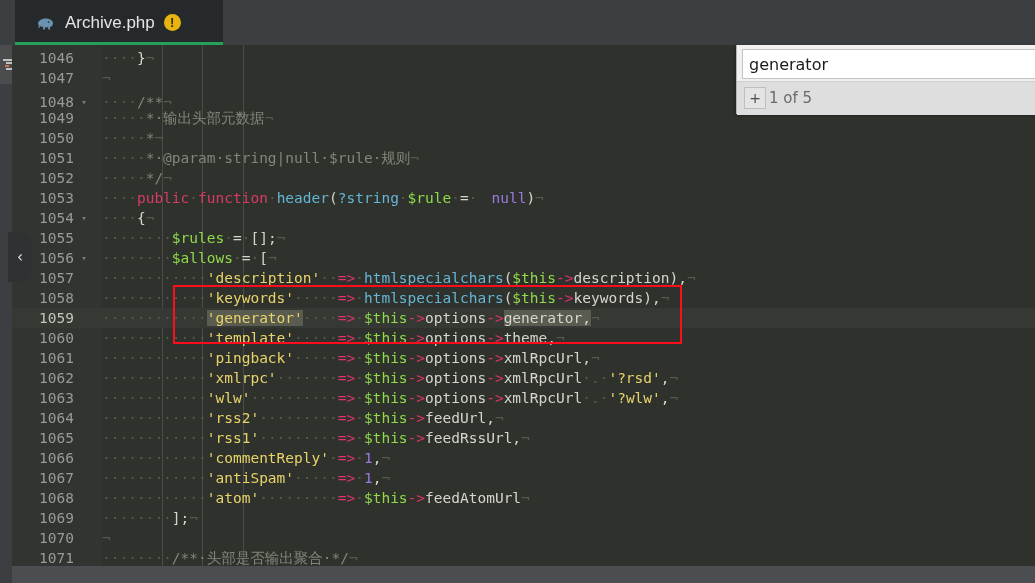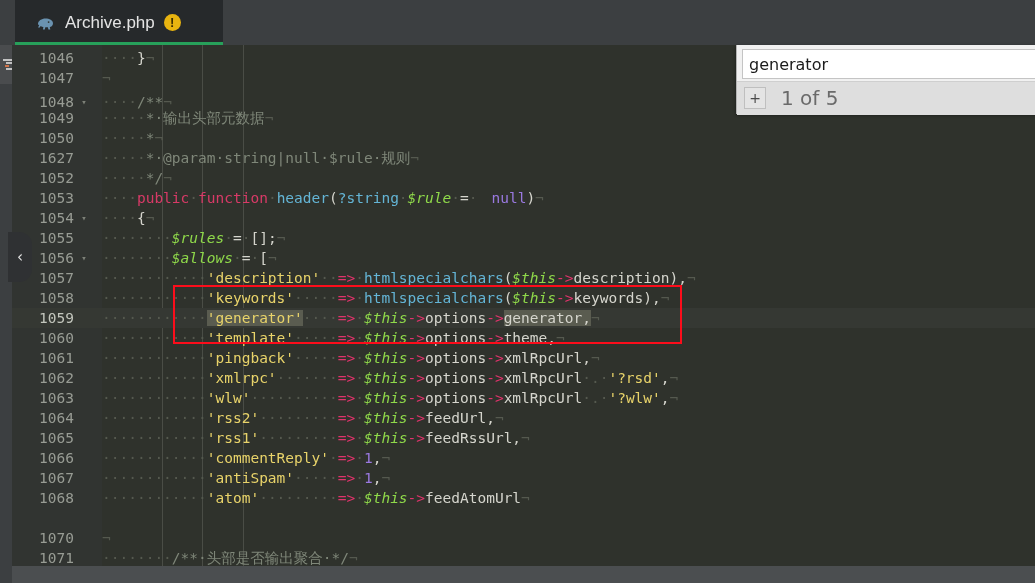--- a/index.html
+++ b/index.html
@@ -139,21 +139,21 @@
   
   .iguide {
     position: absolute; top: 0; width: 1px; height: 521px;
     background: #4a4d46;
   }
 
   
   .kw   { color: #d83a67; }
   .fn   { color: #64b5d6; }
   .typ  { color: #64b5d6; }
-  .var  { color: #8fd94a; font-style: italic; }
+  .var  { color: #8fd94a; }
   .nul  { color: #9a79e0; padding-left: 14px; }
   .str  { color: #e8d36a; }
   .num2 { color: #9a79e0; }
   .arw  { color: #e0336b; }
   .cmt  { color: #7f8779; }
   .pun  { color: #d5d5cd; }
   .ws   { color: #55594f; }
   .pil  { color: #55594f; }
 
   .sel  { background: #5a5c50; }
@@ -211,25 +211,25 @@
     border: 1px solid #bfbfbf;
     box-sizing: border-box;
     color: #4a4a4a;
     font-family: "DejaVu Sans", sans-serif;
     font-size: 14px;
     line-height: 20px;
     text-align: center;
     cursor: pointer;
   }
   #find-count {
-    position: absolute; left: 44px; top: 42px;
+    position: absolute; left: 32px; top: 42px;
     height: 22px; line-height: 22px;
     color: #6a6a6a;
     font-family: "DejaVu Sans", sans-serif;
-    font-size: 20px;
+    font-size: 15px;
     white-space: nowrap;
   }
   #find-strip {
     position: absolute; left: 0; top: 36px;
     width: 100%; height: 33px;
     background: #dedede;
     border-top: 1px solid #cfcfcf;
     z-index: -1;
   }
 </style>
@@ -266,38 +266,39 @@
     <div id="gutter"></div>
     <div class="iguide" style="left:150px;"></div>
     <div class="iguide" style="left:190px;"></div>
     <div class="iguide" style="left:231px;"></div>
     <div id="code-area">
         <div class="ln" style="top: 3px; padding-left: 40px;"><span class="num">1046</span><span class="txt"><span class="ws">····</span><span class="pun">}</span><span class="pil">¬</span></span></div>
         <div class="ln" style="top: 23px;"><span class="num">1047</span><span class="txt"><span class="pil">¬</span></span></div>
         <div class="ln" style="top: 47px; padding-left: 48px;"><span class="num">1048</span><span class="fold">▾</span><span class="txt"><span class="ws">····</span><span class="cmt">/**</span><span class="pil">¬</span></span></div>
         <div class="ln" style="top: 63px;"><span class="num">1049</span><span class="txt"><span class="ws">·····</span><span class="cmt">*·输出头部元数据</span><span class="pil">¬</span></span></div>
         <div class="ln" style="top: 83px;"><span class="num">1050</span><span class="txt"><span class="ws">·····</span><span class="cmt">*</span><span class="pil">¬</span></span></div>
-        <div class="ln" style="top: 103px;"><span class="num">1627</span><span class="txt"><span class="ws">·····</span><span class="cmt">*·@param·string|null·$rule·规则</span><span class="pil">¬</span></span></div>
+        <div class="ln" style="top: 103px;"><span class="num">1051</span><span class="txt"><span class="ws">·····</span><span class="cmt">*·@param·string|null·$rule·规则</span><span class="pil">¬</span></span></div>
         <div class="ln" style="top: 123px;"><span class="num">1052</span><span class="txt"><span class="ws">·····</span><span class="cmt">*/</span><span class="pil">¬</span></span></div>
         <div class="ln" style="top: 143px;"><span class="num">1053</span><span class="txt"><span class="ws">····</span><span class="kw">public</span><span class="ws">·</span><span class="kw">function</span><span class="ws">·</span><span class="fn">header</span><span class="pun">(</span><span class="typ">?string</span><span class="ws">·</span><span class="var">$rule</span><span class="ws">·</span><span class="pun">=</span><span class="ws">·</span><span class="nul">null</span><span class="pun">)</span><span class="pil">¬</span></span></div>
         <div class="ln" style="top: 163px;"><span class="num">1054</span><span class="fold">▾</span><span class="txt"><span class="ws">····</span><span class="pun">{</span><span class="pil">¬</span></span></div>
         <div class="ln" style="top: 183px;"><span class="num">1055</span><span class="txt"><span class="ws">········</span><span class="var">$rules</span><span class="ws">·</span><span class="pun">=</span><span class="ws">·</span><span class="pun">[];</span><span class="pil">¬</span></span></div>
         <div class="ln" style="top: 203px;"><span class="num">1056</span><span class="fold">▾</span><span class="txt"><span class="ws">········</span><span class="var">$allows</span><span class="ws">·</span><span class="pun">=</span><span class="ws">·</span><span class="pun">[</span><span class="pil">¬</span></span></div>
         <div class="ln" style="top: 223px;"><span class="num">1057</span><span class="txt"><span class="ws">············</span><span class="str">'description'</span><span class="ws">··</span><span class="arw">=&gt;</span><span class="ws">·</span><span class="fn">htmlspecialchars</span><span class="pun">(</span><span class="var">$this</span><span class="arw">-&gt;</span><span class="pun">description),</span><span class="pil">¬</span></span></div>
         <div class="ln" style="top: 243px;"><span class="num">1058</span><span class="txt"><span class="ws">············</span><span class="str">'keywords'</span><span class="ws">·····</span><span class="arw">=&gt;</span><span class="ws">·</span><span class="fn">htmlspecialchars</span><span class="pun">(</span><span class="var">$this</span><span class="arw">-&gt;</span><span class="pun">keywords),</span><span class="pil">¬</span></span></div>
         <div class="ln cur" style="top: 263px;"><span class="num">1059</span><span class="txt"><span class="ws">············</span><span class="str sel">'generator'</span><span class="ws">····</span><span class="arw">=&gt;</span><span class="ws">·</span><span class="var">$this</span><span class="arw">-&gt;</span><span class="pun">options</span><span class="arw">-&gt;</span><span class="pun sel">generator,</span><span class="pil">¬</span></span></div>
         <div class="ln" style="top: 283px;"><span class="num">1060</span><span class="txt"><span class="ws">············</span><span class="str">'template'</span><span class="ws">·····</span><span class="arw">=&gt;</span><span class="ws">·</span><span class="var">$this</span><span class="arw">-&gt;</span><span class="pun">options</span><span class="arw">-&gt;</span><span class="pun">theme,</span><span class="pil">¬</span></span></div>
         <div class="ln" style="top: 303px;"><span class="num">1061</span><span class="txt"><span class="ws">············</span><span class="str">'pingback'</span><span class="ws">·····</span><span class="arw">=&gt;</span><span class="ws">·</span><span class="var">$this</span><span class="arw">-&gt;</span><span class="pun">options</span><span class="arw">-&gt;</span><span class="pun">xmlRpcUrl,</span><span class="pil">¬</span></span></div>
         <div class="ln" style="top: 323px;"><span class="num">1062</span><span class="txt"><span class="ws">············</span><span class="str">'xmlrpc'</span><span class="ws">·······</span><span class="arw">=&gt;</span><span class="ws">·</span><span class="var">$this</span><span class="arw">-&gt;</span><span class="pun">options</span><span class="arw">-&gt;</span><span class="pun">xmlRpcUrl</span><span class="ws">·.·</span><span class="str">'?rsd'</span><span class="pun">,</span><span class="pil">¬</span></span></div>
         <div class="ln" style="top: 343px;"><span class="num">1063</span><span class="txt"><span class="ws">············</span><span class="str">'wlw'</span><span class="ws">··········</span><span class="arw">=&gt;</span><span class="ws">·</span><span class="var">$this</span><span class="arw">-&gt;</span><span class="pun">options</span><span class="arw">-&gt;</span><span class="pun">xmlRpcUrl</span><span class="ws">·.·</span><span class="str">'?wlw'</span><span class="pun">,</span><span class="pil">¬</span></span></div>
         <div class="ln" style="top: 363px;"><span class="num">1064</span><span class="txt"><span class="ws">············</span><span class="str">'rss2'</span><span class="ws">·········</span><span class="arw">=&gt;</span><span class="ws">·</span><span class="var">$this</span><span class="arw">-&gt;</span><span class="pun">feedUrl,</span><span class="pil">¬</span></span></div>
         <div class="ln" style="top: 383px;"><span class="num">1065</span><span class="txt"><span class="ws">············</span><span class="str">'rss1'</span><span class="ws">·········</span><span class="arw">=&gt;</span><span class="ws">·</span><span class="var">$this</span><span class="arw">-&gt;</span><span class="pun">feedRssUrl,</span><span class="pil">¬</span></span></div>
         <div class="ln" style="top: 403px;"><span class="num">1066</span><span class="txt"><span class="ws">············</span><span class="str">'commentReply'</span><span class="ws">·</span><span class="arw">=&gt;</span><span class="ws">·</span><span class="num2">1</span><span class="pun">,</span><span class="pil">¬</span></span></div>
         <div class="ln" style="top: 423px;"><span class="num">1067</span><span class="txt"><span class="ws">············</span><span class="str">'antiSpam'</span><span class="ws">·····</span><span class="arw">=&gt;</span><span class="ws">·</span><span class="num2">1</span><span class="pun">,</span><span class="pil">¬</span></span></div>
         <div class="ln" style="top: 443px;"><span class="num">1068</span><span class="txt"><span class="ws">············</span><span class="str">'atom'</span><span class="ws">·········</span><span class="arw">=&gt;</span><span class="ws">·</span><span class="var">$this</span><span class="arw">-&gt;</span><span class="pun">feedAtomUrl</span><span class="pil">¬</span></span></div>
+        <div class="ln" style="top: 463px;"><span class="num">1069</span><span class="txt"><span class="ws">········</span><span class="pun">];</span><span class="pil">¬</span></span></div>
         <div class="ln" style="top: 483px;"><span class="num">1070</span><span class="txt"><span class="pil">¬</span></span></div>
         <div class="ln" style="top: 503px;"><span class="num">1071</span><span class="txt"><span class="ws">········</span><span class="cmt">/**·头部是否输出聚合·*/</span><span class="pil">¬</span></span></div>
       </div>
   </div>
 
   <div id="redbox"></div>
 
   <div id="bottombar">
     <div id="bottombar-left"></div>
   </div>

